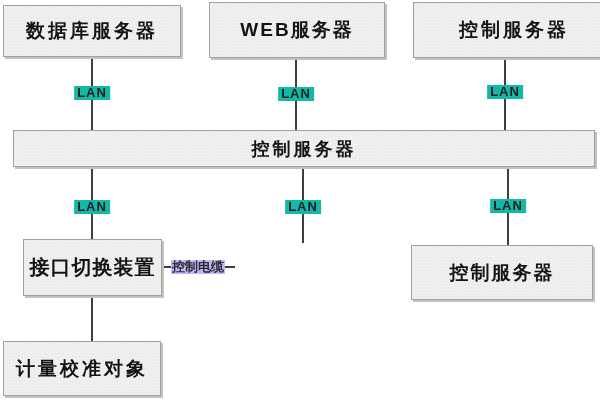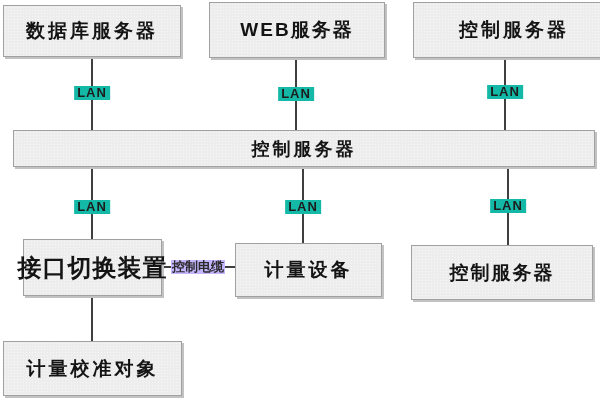--- a/index.html
+++ b/index.html
@@ -18,24 +18,24 @@
     box-shadow:2px 2px 0 0 #c2c2c2;
     display:flex;align-items:center;justify-content:center;
     font-weight:bold;color:#141414;
     font-size:19px;letter-spacing:3px;
     white-space:nowrap;
   }
   #node-db       {left:3px;  top:5px;  width:178px;height:52px;}
   #node-web      {left:209px;top:2px;  width:176px;height:56px;letter-spacing:2px;}
   #node-ctrl     {left:413px;top:2px;  width:202px;height:56px;}
   #node-eth      {left:13px; top:130px;width:582px;height:37px;font-size:18px;}
-  #node-switch   {left:23px; top:239px;width:139px;height:57px;font-size:24px;letter-spacing:1px;}
+  #node-switch   {left:23px; top:239px;width:139px;height:57px;font-size:20px;letter-spacing:1px;}
   #node-meas     {left:235px;top:243px;width:147px;height:54px;}
   #node-client   {left:411px;top:245px;width:182px;height:55px;letter-spacing:2px;}
-  #node-calib    {left:3px;  top:341px;width:179px;height:55px;}
+  #node-calib    {left:3px;  top:341px;width:158px;height:55px;}
 
   .vline{position:absolute;width:2px;background:#3f3f3f;}
   #line-v1{left:91px; top:58px; height:72px;}
   #line-v2{left:295px;top:58px; height:72px;}
   #line-v3{left:504px;top:58px; height:72px;}
   #line-v4{left:91px; top:167px;height:72px;}
   #line-v5{left:302px;top:167px;height:76px;}
   #line-v6{left:507px;top:167px;height:78px;}
   #line-v7{left:91px; top:296px;height:45px;}
 
@@ -82,17 +82,16 @@
   <div class="edge-label" id="lan-4">LAN</div>
   <div class="edge-label" id="lan-5">LAN</div>
   <div class="edge-label" id="lan-6">LAN</div>
   <div class="cable-label">控制电缆</div>
 
   <div class="node" id="node-web">WEB服务器</div>
   <div class="node" id="node-db">数据库服务器</div>
   <div class="node" id="node-ctrl">控制服务器</div>
   <div class="node" id="node-eth">控制服务器</div>
   <div class="node" id="node-switch">接口切换装置</div>
-  <div class="node" id="node-meas">计量设备</div>
   <div class="node" id="node-client">控制服务器</div>
   <div class="node" id="node-calib">计量校准对象</div>
 
 </div>
 
 </body></html>

